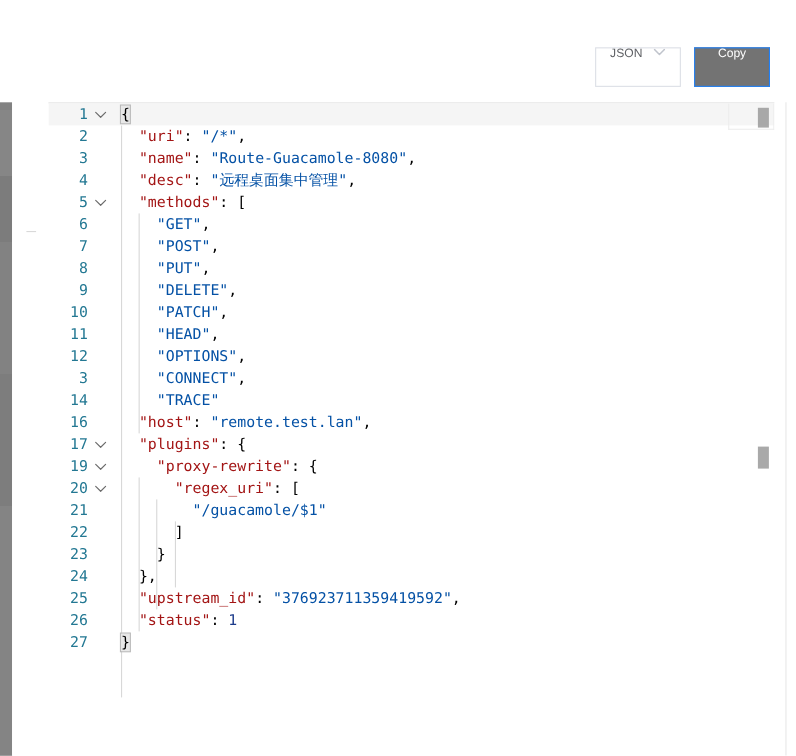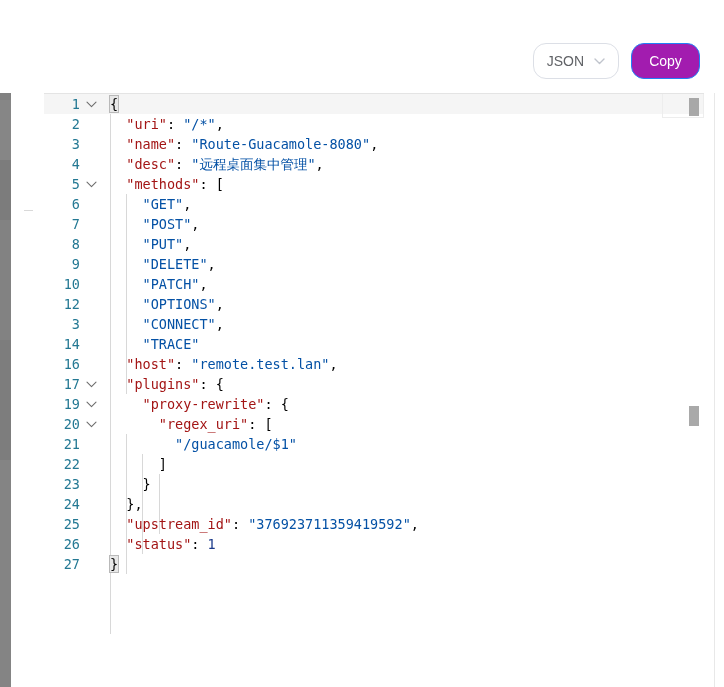--- a/index.html
+++ b/index.html
@@ -59,41 +59,41 @@
     position: absolute;
     right: 24px; top: 43px;
     display: flex;
     align-items: center;
     gap: 12px;
   }
 
   .btn {
     height: 36px;
     border: 1px solid #dcdfe6;
-    border-radius: 13px;
+    border-radius: 0;
     background: #ffffff;
     color: #606266;
-    font-size: 14px;
+    font-size: 11px;
     font-family: "Liberation Sans", sans-serif;
     display: inline-flex;
-    align-items: center;
+    align-items: flex-start;
     justify-content: center;
     padding: 0 13px;
     cursor: pointer;
     white-space: nowrap;
     line-height: 1;
   }
   .btn-select {
     gap: 10px;
     min-width: 77px;
     color: #606266;
   }
   .btn-select .caret { color: #c0c4cc; display: inline-flex; }
   .btn-primary {
-    background: #a21caf;
+    background: #737373;
     border-color: #2080f7;
     color: #ffffff;
     min-width: 69px;
   }
   .btn-doc { gap: 8px; padding: 0 14px; }
   .btn-doc .link-ico { color: #606266; display:inline-flex; align-items:center; }
 
   
   .editor {
     position: absolute;
@@ -251,20 +251,21 @@
           <div class="line"><div class="ln">3</div><div class="fold"></div><div class="code"><span>  </span><span class="k">"name"</span><span class="p">: </span><span class="s">"Route-Guacamole-8080"</span><span class="p">,</span></div></div>
           <div class="line"><div class="ln">4</div><div class="fold"></div><div class="code"><span>  </span><span class="k">"desc"</span><span class="p">: </span><span class="s">"远程桌面集中管理"</span><span class="p">,</span></div></div>
           <div class="line"><div class="ln">5</div><div class="fold"><svg width="11" height="7" viewBox="0 0 11 7" fill="none">
                 <path d="M1 1.2L5.5 5.6L10 1.2" stroke="currentColor" stroke-width="1.1" stroke-linecap="round" stroke-linejoin="round"></path>
               </svg></div><div class="code"><span>  </span><span class="k">"methods"</span><span class="p">: [</span></div></div>
           <div class="line"><div class="ln">6</div><div class="fold"></div><div class="code"><span>    </span><span class="s">"GET"</span><span class="p">,</span></div></div>
           <div class="line"><div class="ln">7</div><div class="fold"></div><div class="code"><span>    </span><span class="s">"POST"</span><span class="p">,</span></div></div>
           <div class="line"><div class="ln">8</div><div class="fold"></div><div class="code"><span>    </span><span class="s">"PUT"</span><span class="p">,</span></div></div>
           <div class="line"><div class="ln">9</div><div class="fold"></div><div class="code"><span>    </span><span class="s">"DELETE"</span><span class="p">,</span></div></div>
           <div class="line"><div class="ln">10</div><div class="fold"></div><div class="code"><span>    </span><span class="s">"PATCH"</span><span class="p">,</span></div></div>
+          <div class="line"><div class="ln">11</div><div class="fold"></div><div class="code"><span>    </span><span class="s">"HEAD"</span><span class="p">,</span></div></div>
           <div class="line"><div class="ln">12</div><div class="fold"></div><div class="code"><span>    </span><span class="s">"OPTIONS"</span><span class="p">,</span></div></div>
           <div class="line"><div class="ln">3</div><div class="fold"></div><div class="code"><span>    </span><span class="s">"CONNECT"</span><span class="p">,</span></div></div>
           <div class="line"><div class="ln">14</div><div class="fold"></div><div class="code"><span>    </span><span class="s">"TRACE"</span></div></div>
           <div class="line"><div class="ln">16</div><div class="fold"></div><div class="code"><span>  </span><span class="k">"host"</span><span class="p">: </span><span class="s">"remote.test.lan"</span><span class="p">,</span></div></div>
           <div class="line"><div class="ln">17</div><div class="fold"><svg width="11" height="7" viewBox="0 0 11 7" fill="none">
                 <path d="M1 1.2L5.5 5.6L10 1.2" stroke="currentColor" stroke-width="1.1" stroke-linecap="round" stroke-linejoin="round"></path>
               </svg></div><div class="code"><span>  </span><span class="k">"plugins"</span><span class="p">: {</span></div></div>
           <div class="line"><div class="ln">19</div><div class="fold"><svg width="11" height="7" viewBox="0 0 11 7" fill="none">
                 <path d="M1 1.2L5.5 5.6L10 1.2" stroke="currentColor" stroke-width="1.1" stroke-linecap="round" stroke-linejoin="round"></path>
               </svg></div><div class="code"><span>    </span><span class="k">"proxy-rewrite"</span><span class="p">: {</span></div></div>

